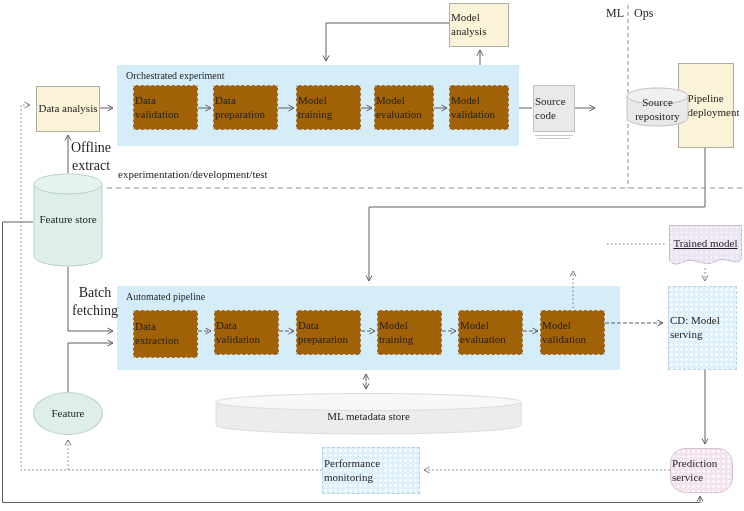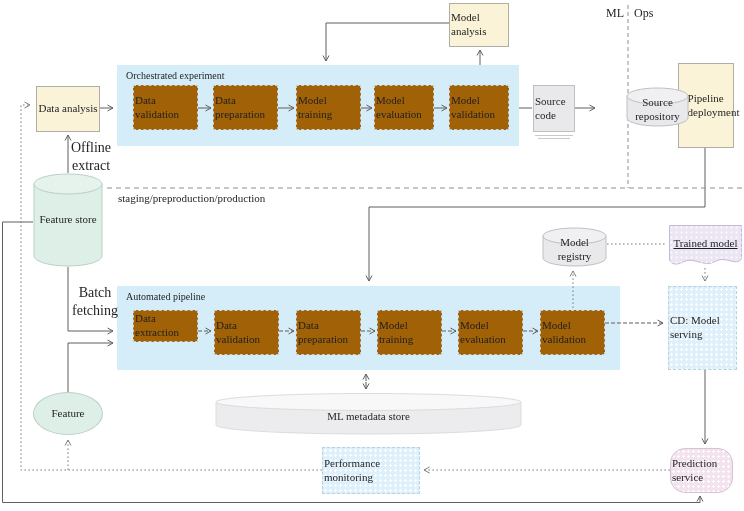--- a/index.html
+++ b/index.html
@@ -108,21 +108,21 @@
   <div class="box step" style="left:296px; top:85px; width:65px; height:45px;">
     <span>Model training</span>
     </div>
   <div class="box step" style="left:374px; top:85px; width:60px; height:45px;">
     <span>Model evaluation</span>
     </div>
   <div class="box step" style="left:449px; top:85px; width:60px; height:45px;">
     <span>Model validation</span>
     </div>
 
-  <div class="box step" style="left:133px; top:310px; width:65px; height:32px;">
+  <div class="box step" style="left:133px; top:310px; width:65px; height:48px;">
     <span>Data extraction</span>
     </div>
   <div class="box step" style="left:214px; top:310px; width:65px; height:45px;">
     <span>Data validation</span>
     </div>
   <div class="box step" style="left:296px; top:310px; width:65px; height:45px;">
     <span>Data preparation</span>
     </div>
   <div class="box step" style="left:377px; top:310px; width:65px; height:45px;">
     <span>Model training</span>
@@ -159,27 +159,20 @@
   </div>
 
   <div class="cylnode" style="left:33px; top:173px; width:70px; height:94px;">
     <svg width="70" height="94">
       <path d="M1,11 V83 A34,10 0 0 0 69,83 V11" fill="#ddefe6" stroke="#b7d2c5"></path>
       <ellipse cx="35" cy="11" rx="34" ry="10" fill="#e6f3ec" stroke="#b7d2c5"></ellipse>
     </svg>
     <div class="cyllabel">Feature store</div>
   </div>
 
-  <div class="cylnode" style="left:542px; top:227px; width:65px; height:41px;">
-    <svg width="65" height="41">
-      <path d="M1,9 V31 A31.5,8 0 0 0 64,31 V9" fill="#e9e9eb" stroke="#c0c0c4"></path>
-      <ellipse cx="32.5" cy="9" rx="31.5" ry="8" fill="#f0f0f2" stroke="#c0c0c4"></ellipse>
-    </svg>
-    <div class="cyllabel" style="padding-top:5px;">Model registry</div>
-  </div>
 
   <div class="cylnode" style="left:215px; top:393px; width:307px; height:42px;">
     <svg width="307" height="42">
       <path d="M1,9 V32 A152.5,9 0 0 0 306,32 V9" fill="#ececee" stroke="#dcdcde"></path>
       <ellipse cx="153.5" cy="9" rx="152.5" ry="8.5" fill="#f8f8f9" stroke="#dcdcde"></ellipse>
     </svg>
     <div class="cyllabel" style="padding-top:6px;">ML metadata store</div>
   </div>
 
   <div class="cylnode" style="left:669px; top:225px; width:73px; height:43px;">
@@ -206,17 +199,17 @@
   <div class="box blueart dots" style="left:322px; top:447px; width:98px; height:47px;">
     <span>Performance monitoring</span>
     </div>
 
   <div class="box pink dots" style="left:670px; top:448px; width:63px; height:45px;">
     <span>Prediction service</span>
     </div>
 
   <div class="freelabel" style="left:66px; top:139px; width:50px;">Offline extract</div>
   <div class="freelabel" style="left:68px; top:284px; width:54px;">Batch fetching</div>
-  <div class="envlabel" style="left:118px; top:192px;">staging/preproduction/production</div>
+  <div class="envlabel" style="left:118px; top:168px;">experimentation/development/test</div>
   <div class="mlops" style="left:598px; top:6px; width:26px; text-align:right;">ML</div>
   <div class="mlops" style="left:634px; top:6px;">Ops</div>
 
 </div>
 
 </body></html>

